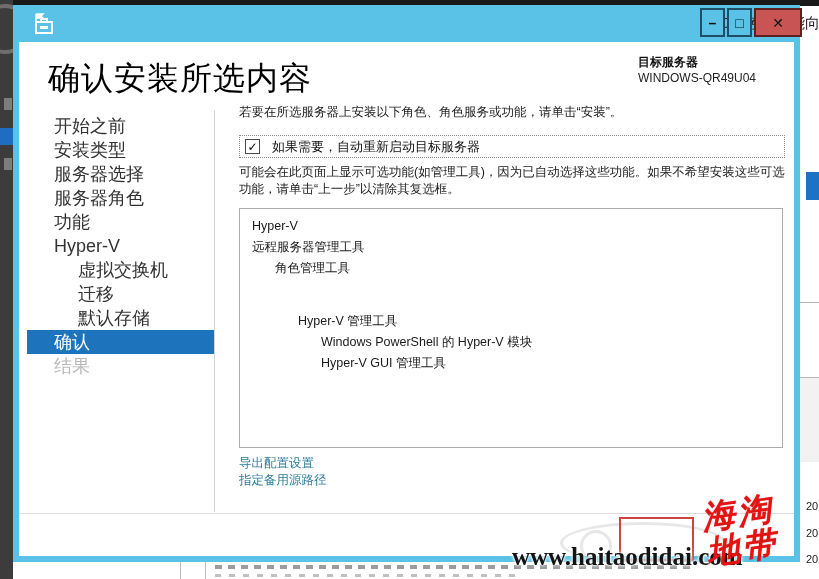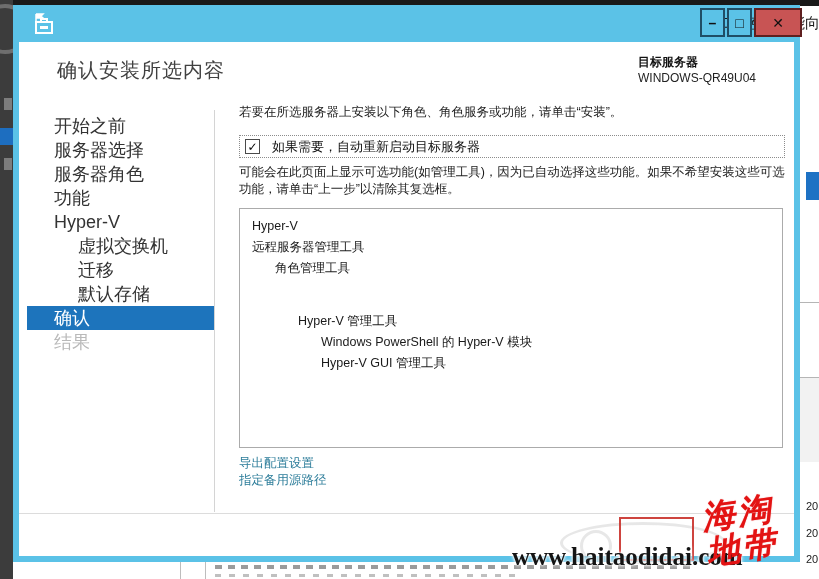--- a/index.html
+++ b/index.html
@@ -32,22 +32,22 @@
   .winbtn{position:absolute;top:3px;height:29px;border:2px solid #1f4e66;box-sizing:border-box;
           display:flex;align-items:center;justify-content:center;
           font-size:14px;font-weight:bold;color:#111;background:#5bc2e7;cursor:pointer;}
   .btn-min{left:687px;width:25px;}
   .btn-max{left:714px;width:25px;}
   .btn-close{left:741px;width:48px;background:#c85454;border-color:#5e1f1f;}
 
   .dialog-inner{position:absolute;left:6px;top:37px;width:775px;height:514px;background:#fff;overflow:hidden;}
 
   
-  .page-title{position:absolute;left:38px;top:15px;font-size:20px;font-weight:300;
-              color:#404040;letter-spacing:1px;}
+  .page-title{position:absolute;left:29px;top:15px;font-size:32px;font-weight:300;
+              color:#000000;letter-spacing:1px;}
   .target-block{position:absolute;right:38px;top:12px;text-align:left;}
   .target-label{font-size:12px;font-weight:bold;color:#111;}
   .target-server{font-size:12px;color:#222;}
 
   
   .sidebar{position:absolute;left:8px;top:72px;width:187px;}
   .nav-item{height:24px;line-height:24px;font-size:18px;color:#333;padding-left:27px;cursor:pointer;}
   .nav-item.indent1{padding-left:51px;}
   .nav-item.selected{background:#1d74bc;color:#fff;}
   .nav-item.disabled{color:#b9b9b9;cursor:default;}
@@ -144,20 +144,21 @@
       <div class="page-title">确认安装所选内容</div>
       <div class="target-block">
         <div class="target-label">目标服务器</div>
         <div class="target-server">WINDOWS-QR49U04</div>
       </div>
 
       <div class="v-sep"></div>
 
       <div class="sidebar">
         <div class="nav-item">开始之前</div>
+        <div class="nav-item">安装类型</div>
         <div class="nav-item">服务器选择</div>
         <div class="nav-item">服务器角色</div>
         <div class="nav-item">功能</div>
         <div class="nav-item">Hyper-V</div>
         <div class="nav-item indent1">虚拟交换机</div>
         <div class="nav-item indent1">迁移</div>
         <div class="nav-item indent1">默认存储</div>
         <div class="nav-item selected">确认</div>
         <div class="nav-item disabled">结果</div>
       </div>

